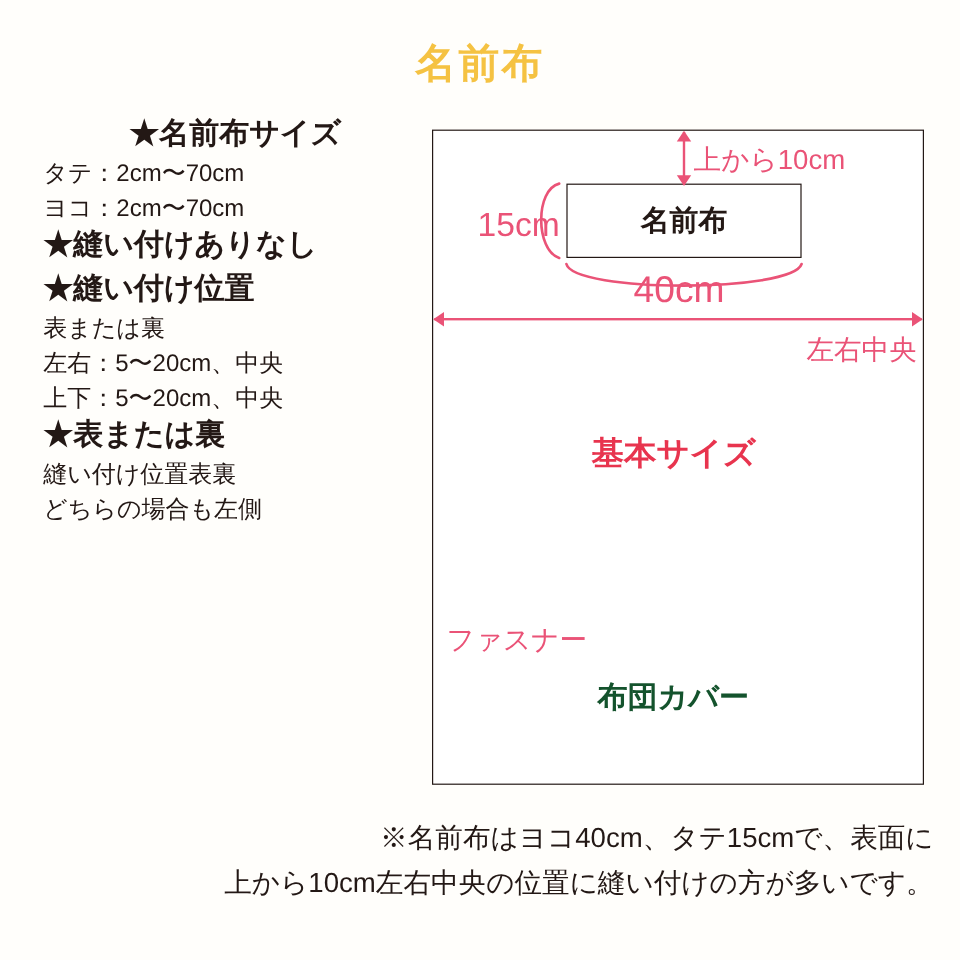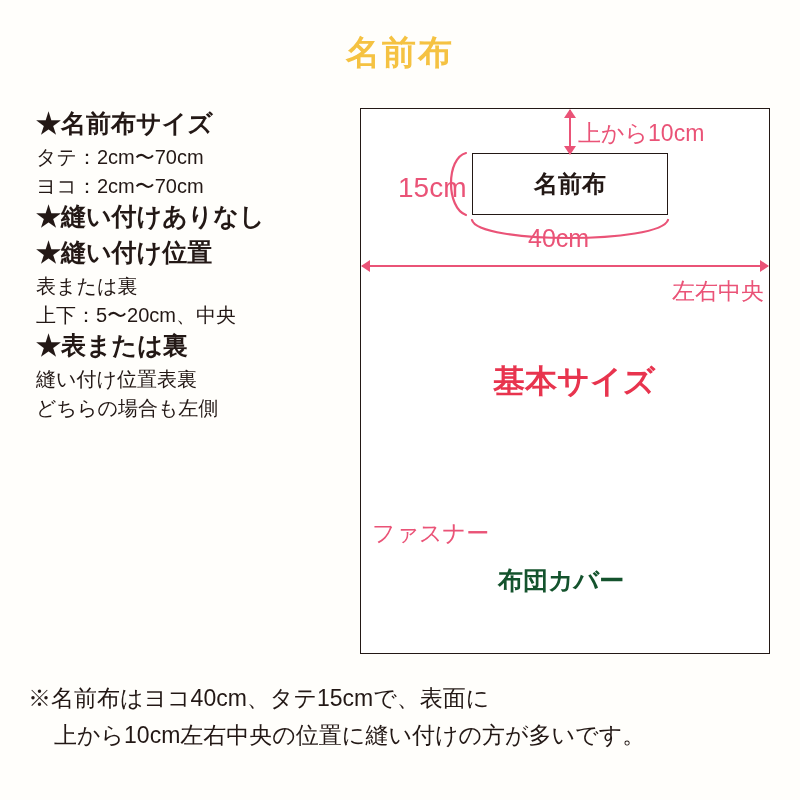--- a/index.html
+++ b/index.html
@@ -43,21 +43,21 @@
     width: 320px;
   }
   .spec-head {
     font-size: 25px;
     font-weight: bold;
     color: #231815;
     line-height: 1.25;
     margin-bottom: 4px;
     white-space: nowrap;
   }
-  .spec-head:first-child { margin-top: 12px; }
+  .spec-head:first-child { margin-top: 0; text-align: center; }
   .spec-line {
     font-size: 20px;
     color: #231815;
     line-height: 1.45;
     white-space: nowrap;
   }
 
   
   .diagram {
     position: absolute;
@@ -138,21 +138,21 @@
     top: 64px;
     font-size: 28px;
     color: #ea5377;
     white-space: nowrap;
   }
   
   .label-40cm {
     position: absolute;
     left: 168px;
     top: 116px;
-    font-size: 25px;
+    font-size: 31px;
     color: #ea5377;
     white-space: nowrap;
   }
 
   
   .h-arrow {
     position: absolute;
     left: 2px;
     top: 157px;
     width: 406px;
@@ -184,21 +184,21 @@
     font-size: 23px;
     color: #ea5377;
     white-space: nowrap;
     margin-left: 36px;
   }
 
   .label-basic {
     position: absolute;
     left: 133px;
     top: 252px;
-    font-size: 32px;
+    font-size: 27px;
     font-weight: bold;
     color: #e8344e;
     white-space: nowrap;
   }
   .label-zipper {
     position: absolute;
     left: 12px;
     top: 410px;
     font-size: 23px;
     color: #ea5377;
@@ -226,37 +226,39 @@
 
   
   .footnote {
     position: absolute;
     left: 28px;
     top: 680px;
     width: 750px;
     font-size: 23px;
     color: #231815;
     line-height: 1.6;
+    text-align: right;
   }
   .footnote-line2 { padding-left: 26px; }
 </style>
 </head>
 <body>
 
 <div id="page">
 
   <div class="title">名前布</div>
 
   <div class="spec-list">
     <div class="spec-head">★名前布サイズ</div>
     <div class="spec-line">タテ：2cm〜70cm</div>
     <div class="spec-line">ヨコ：2cm〜70cm</div>
     <div class="spec-head">★縫い付けありなし</div>
     <div class="spec-head">★縫い付け位置</div>
     <div class="spec-line">表または裏</div>
+    <div class="spec-line">左右：5〜20cm、中央</div>
     <div class="spec-line">上下：5〜20cm、中央</div>
     <div class="spec-head">★表または裏</div>
     <div class="spec-line">縫い付け位置表裏</div>
     <div class="spec-line">どちらの場合も左側</div>
   </div>
 
   <div class="diagram">
     <div class="cover-box"></div>
 
     <svg class="brace-svg" viewBox="0 0 412 548">

